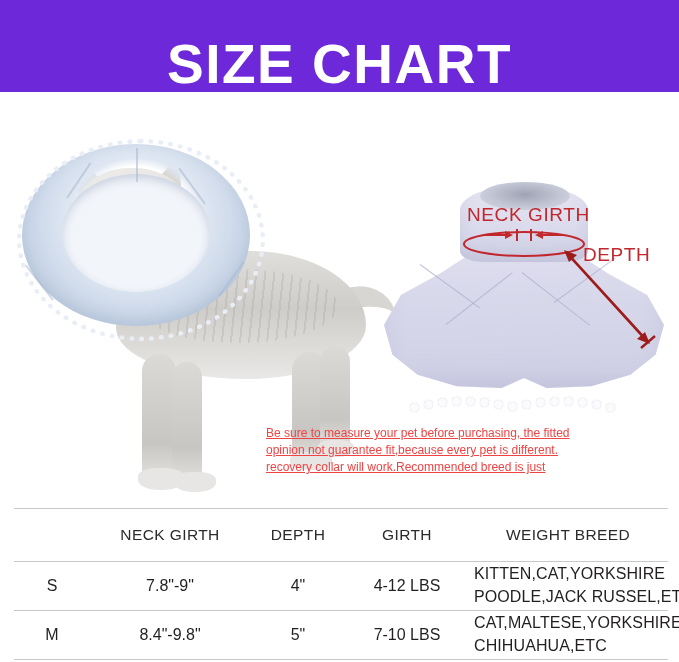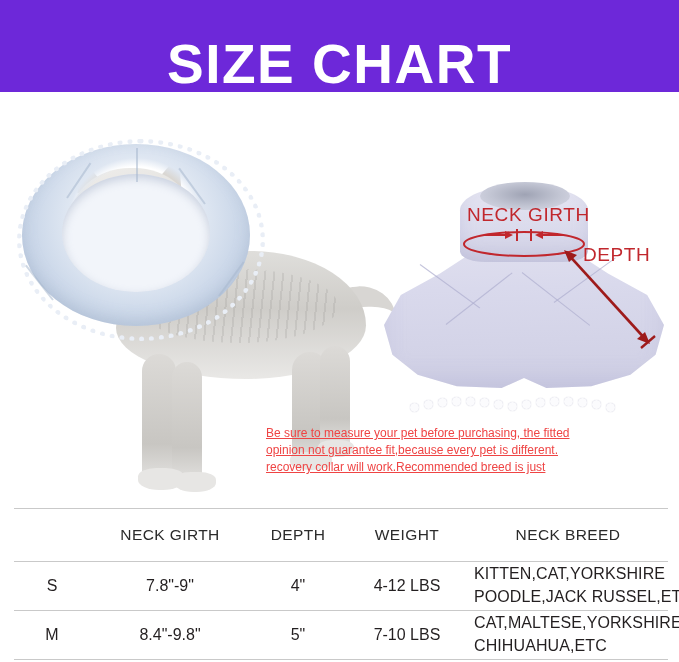--- a/index.html
+++ b/index.html
@@ -488,22 +488,22 @@
       <col class="col-neck">
       <col class="col-depth">
     <col class="col-weight">
       <col class="col-breed">
   </colgroup>
   <thead>
     <tr>
       <th></th>
       <th>NECK GIRTH</th>
       <th>DEPTH</th>
-      <th>WEIGHT</th>
-      <th>NECK BREED</th>
+      <th>GIRTH</th>
+      <th>WEIGHT BREED</th>
     </tr>
   </thead>
   <tbody>
     <tr>
       <td class="cell-size">S</td>
       <td>7.8"-9"</td>
       <td>4"</td>
       <td>4-12 LBS</td>
       <td class="cell-breed">
         <span class="breed-line">KITTEN,CAT,YORKSHIRE</span>

